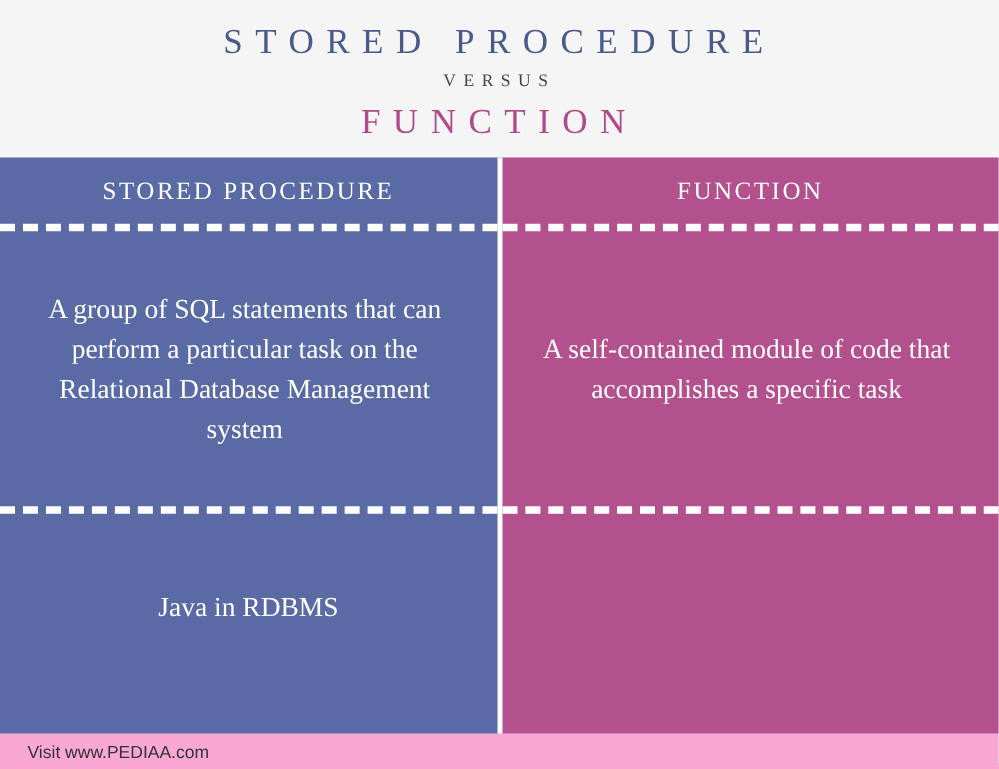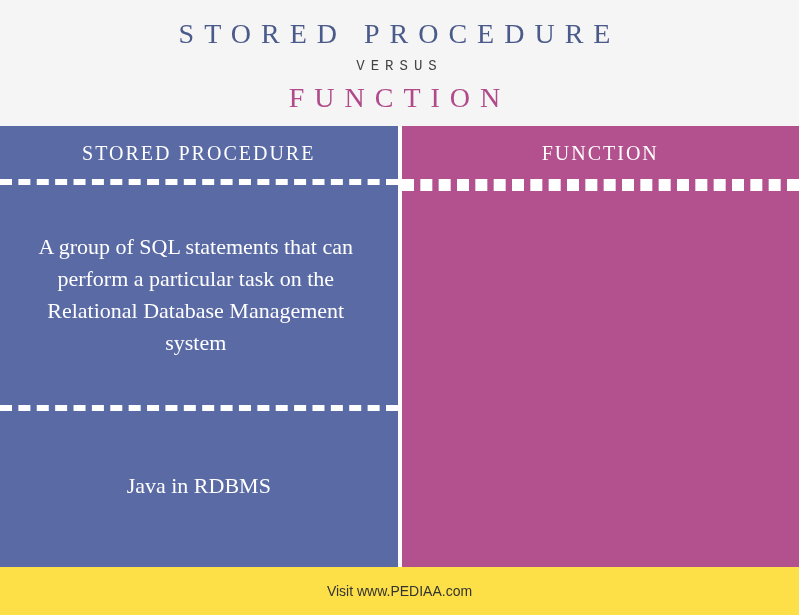--- a/index.html
+++ b/index.html
@@ -25,21 +25,20 @@
       font-size: 28px;
       letter-spacing: 10px;
       font-weight: normal;
     }
     .header-versus {
       color: #444;
       font-size: 14px;
       letter-spacing: 6px;
       margin: 8px 0;
       font-weight: normal;
-      font-family: Liberation Mono, monospace;
     }
     .header-title2 {
       color: #b04a8a;
       font-size: 28px;
       letter-spacing: 10px;
       font-weight: normal;
     }
     .columns {
       display: flex;
       flex: 1;
@@ -80,23 +79,23 @@
       justify-content: center;
     }
     .cell-def {
       min-height: 220px;
       padding-left: 16px;
     }
     .cell-use {
       min-height: 150px;
     }
     .footer {
-      background: #fde047;
-      text-align: center;
-      padding: 16px 22px;
+      background: #f9a8d4;
+      text-align: left;
+      padding: 6px 22px;
       font-size: 14px;
       color: #333;
       font-family: Arial, sans-serif;
     }
   </style>
 </head>
 <body>
 
 <div class="header">
   <div class="header-title1">STORED PROCEDURE</div>
@@ -108,17 +107,18 @@
   <div class="column column-left">
     <div class="col-header">STORED PROCEDURE</div>
     <div class="divider"></div>
     <div class="cell cell-def">A group of SQL statements that can perform a particular task on the Relational Database Management system</div>
     <div class="divider"></div>
     <div class="cell cell-use">Java in RDBMS</div>
   </div>
   <div class="column column-right">
     <div class="col-header">FUNCTION</div>
     <div class="divider"></div>
+    <div class="cell cell-def">A self-contained module of code that accomplishes a specific task</div>
     <div class="divider"></div>
   </div>
 </div>
 
 <div class="footer">Visit www.PEDIAA.com</div>
 
 </body></html>

